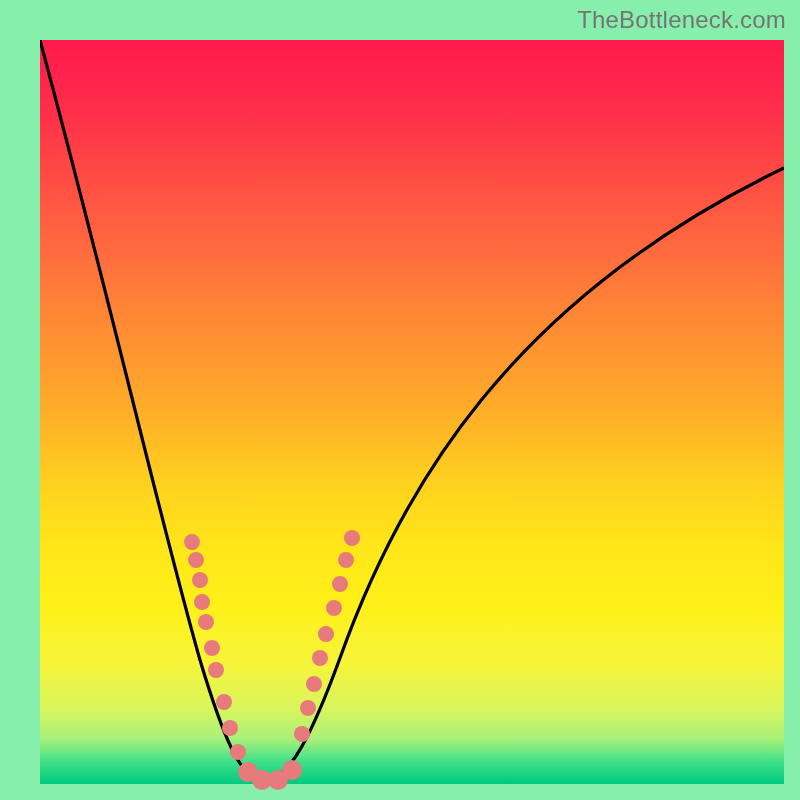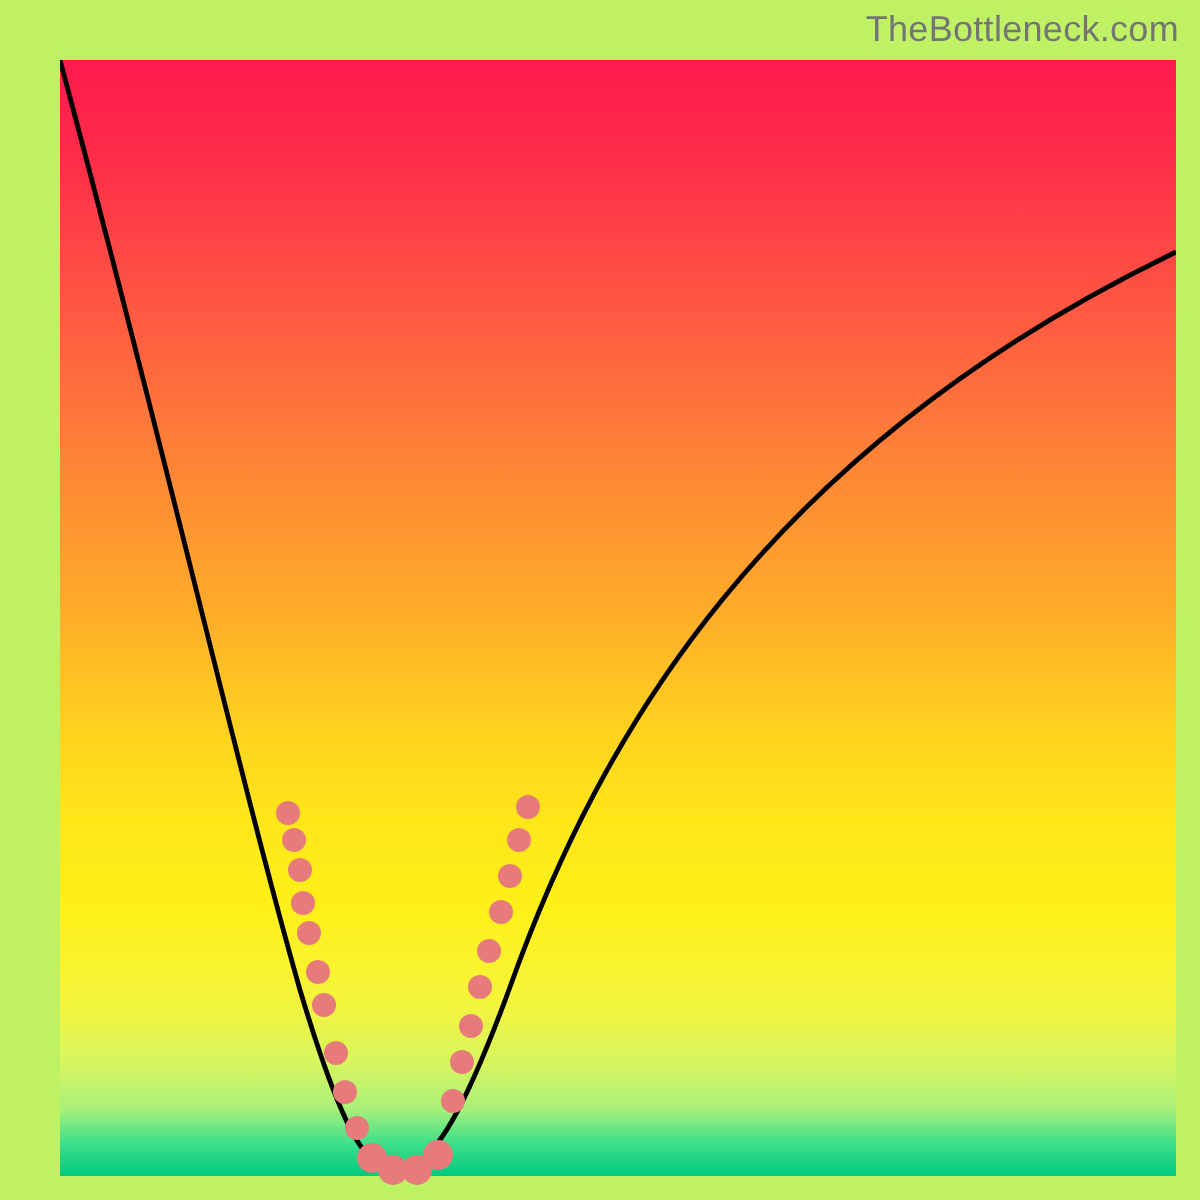--- a/index.html
+++ b/index.html
@@ -9,21 +9,21 @@
     height: 800px;
     background: #000;
     overflow: hidden;
   }
   .frame {
     position: absolute;
     left: 0;
     top: 0;
     width: 800px;
     height: 800px;
-    background: #bef264;
+    background: #86efac;
   }
   .plot-area {
     position: absolute;
     left: 40px;
     top: 40px;
     width: 744px;
     height: 744px;
     background: linear-gradient(
       to bottom,
       #ff1a4d 0%,

